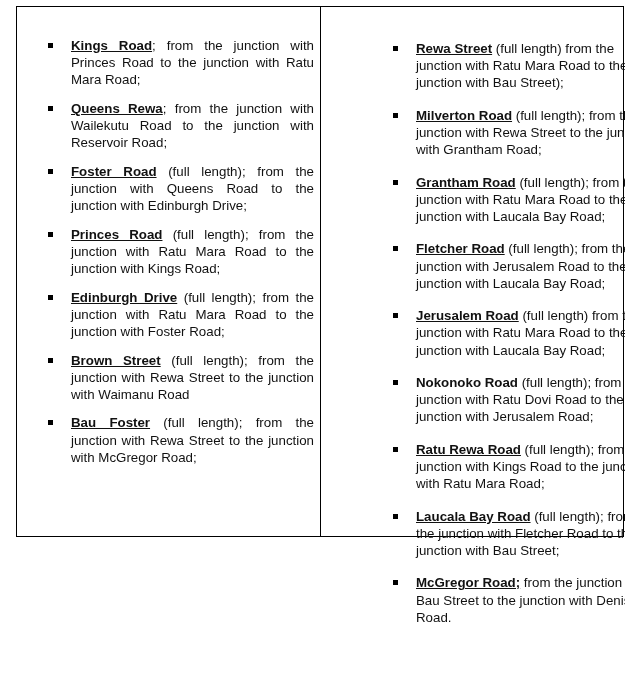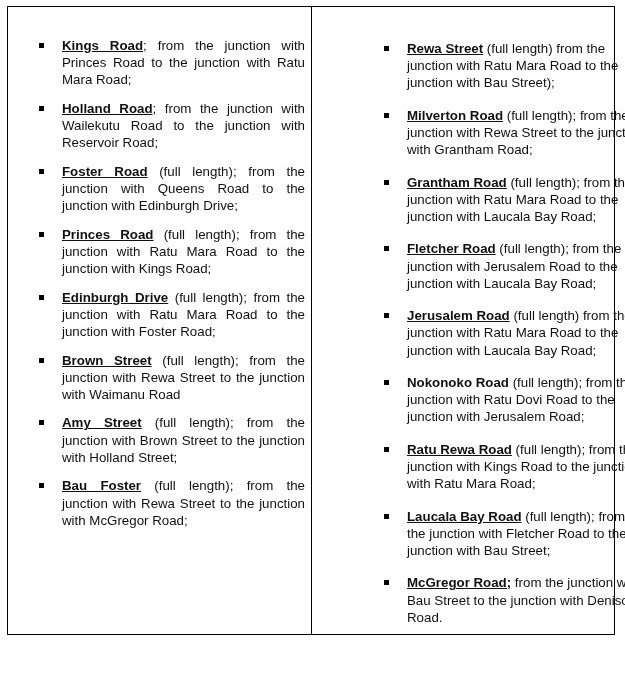--- a/index.html
+++ b/index.html
@@ -1,18 +1,18 @@
 <!DOCTYPE html>
 <html><head>
 <meta charset="utf-8">
 <style>
   html, body { margin:0; padding:0; background:#ffffff; }
   body { width:625px; height:676px; position:relative; overflow:hidden;
          font-family:"Liberation Sans", sans-serif; color:#111; }
-  .table { position:absolute; left:7px; top:6px; width:608px; height:629px;
+  .table { position:absolute; left:16px; top:6px; width:608px; height:531px;
            border:1.5px solid #000; box-sizing:border-box; }
   .divider { position:absolute; left:303px; top:0; bottom:0; width:0;
              border-left:1.5px solid #000; }
   .col { position:absolute; top:0; bottom:0; }
   .col.left { left:0; width:303px; }
   .col.right { left:305px; width:301px;margin-left:41px; }
   ul { list-style:none; margin:0; padding:0; }
   .col.left ul { padding:30px 0 0 0; }
   .col.right ul { padding:33px 0 0 0; }
   li { position:relative; font-size:13.3px; line-height:17.2px; margin-bottom:11.3px; }
@@ -25,26 +25,25 @@
   .road { font-weight:bold; }
   .road.u { text-decoration:underline; }
 </style>
 </head>
 <body>
 
 <div class="table">
   <div class="col left">
     <ul id="left-list">
         <li><span class="bullet"></span><span class="road u">Kings Road</span><span>; from the junction with Princes Road to the junction with Ratu Mara Road;</span></li>
-        <li><span class="bullet"></span><span class="road u">Holland Road</span><span>; from the junction with Wailekutu Road to the junction with Reservoir Road;</span></li>
+        <li><span class="bullet"></span><span class="road u">Queens Rewa</span><span>; from the junction with Wailekutu Road to the junction with Reservoir Road;</span></li>
         <li><span class="bullet"></span><span class="road u">Foster Road</span><span> (full length); from the junction with Queens Road to the junction with Edinburgh Drive;</span></li>
         <li><span class="bullet"></span><span class="road u">Princes Road</span><span> (full length); from the junction with Ratu Mara Road to the junction with Kings Road;</span></li>
         <li><span class="bullet"></span><span class="road u">Edinburgh Drive</span><span> (full length); from the junction with Ratu Mara Road to the junction with Foster Road;</span></li>
         <li><span class="bullet"></span><span class="road u">Brown Street</span><span> (full length); from the junction with Rewa Street to the junction with Waimanu Road</span></li>
-        <li><span class="bullet"></span><span class="road u">Amy Street</span><span> (full length); from the junction with Brown Street to the junction with Holland Street;</span></li>
         <li><span class="bullet"></span><span class="road u">Bau Foster</span><span> (full length); from the junction with Rewa Street to the junction with McGregor Road;</span></li>
       </ul>
   </div>
   <div class="divider"></div>
   <div class="col right">
     <ul id="right-list">
         <li><span class="bullet"></span><span class="road u">Rewa Street</span><span> (full length) from the junction with Ratu Mara Road to the junction with Bau Street);</span></li>
         <li><span class="bullet"></span><span class="road u">Milverton Road</span><span> (full length); from the junction with Rewa Street to the junction with Grantham Road;</span></li>
         <li><span class="bullet"></span><span class="road u">Grantham Road</span><span> (full length); from the junction with Ratu Mara Road to the junction with Laucala Bay Road;</span></li>
         <li><span class="bullet"></span><span class="road u">Fletcher Road</span><span> (full length); from the junction with Jerusalem Road to the junction with Laucala Bay Road;</span></li>

